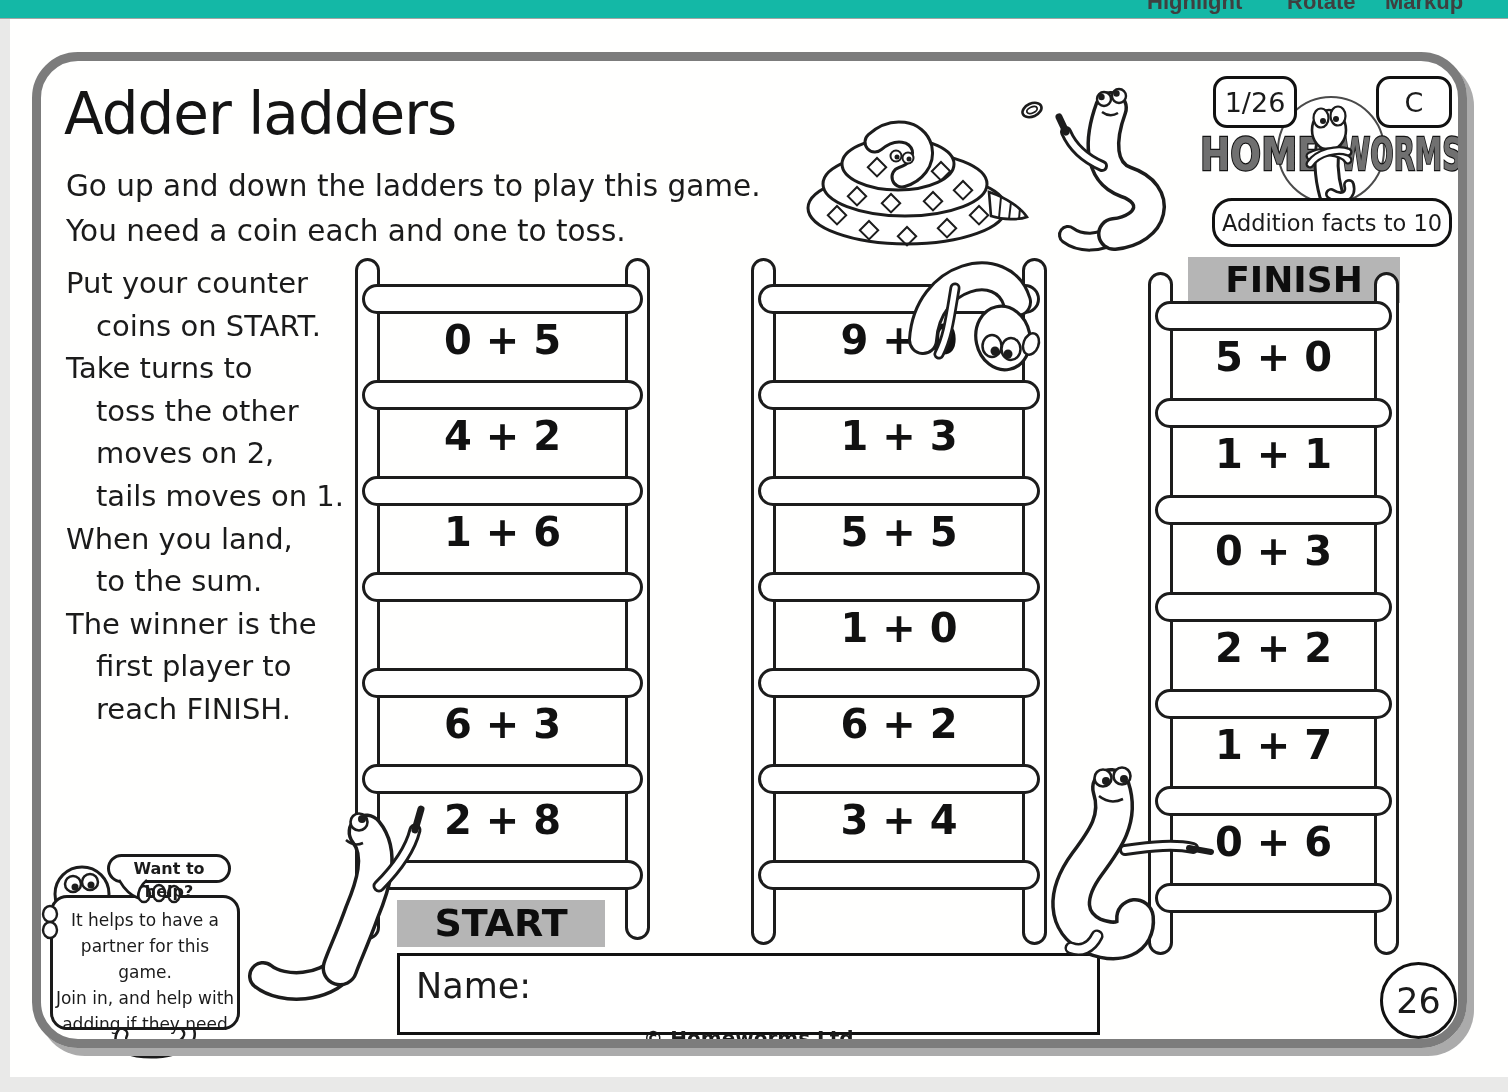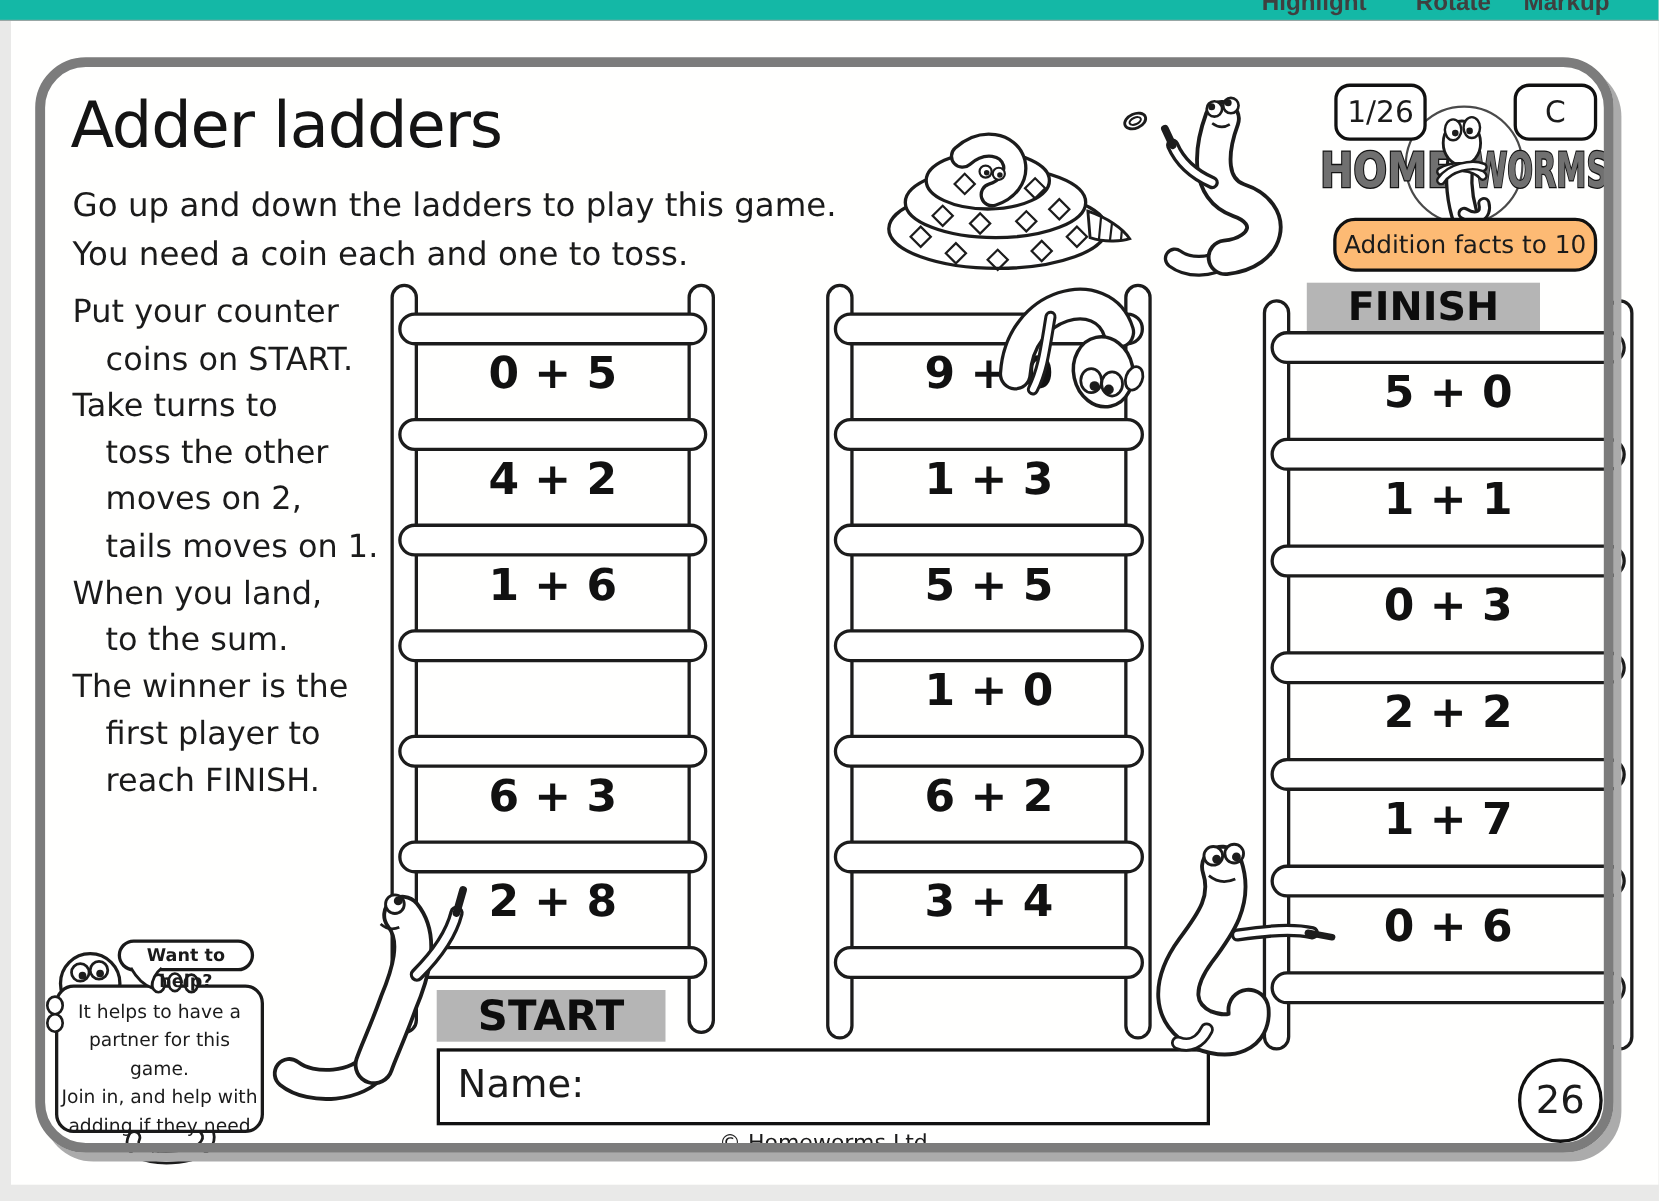--- a/index.html
+++ b/index.html
@@ -28,30 +28,30 @@
   .sum{position:absolute;left:0;right:0;text-align:center;font-weight:bold;font-size:40px;
        color:#111;z-index:3;}
   .banner{position:absolute;background:#b5b5b5;color:#0d0d0d;font-weight:bold;text-align:center;z-index:1;}
   .banner.start{left:397px;top:900px;width:208px;height:47px;font-size:38px;line-height:47px;}
   .banner.finish{left:1188px;top:257px;width:212px;height:46px;font-size:36px;line-height:46px;}
   
   .badge{position:absolute;background:#fff;border:3.5px solid #111;border-radius:14px;
          display:flex;align-items:center;justify-content:center;font-size:27px;z-index:3;}
   .badge.ref{left:1213px;top:76px;width:78px;height:46px;}
   .badge.level{left:1376px;top:76px;width:70px;height:46px;}
-  .topicbox{position:absolute;left:1212px;top:198px;width:240px;height:49px;background:#fdba74;
+  .topicbox{position:absolute;left:1212px;top:198px;width:240px;height:49px;background:#ffffff;
             border:3px solid #111;border-radius:20px;display:flex;align-items:center;justify-content:center;
             font-size:22.5px;z-index:3;box-sizing:border-box;}
   .logo-t{font-family:"DejaVu Sans",sans-serif;font-weight:bold;font-size:44px;fill:#707070;
           stroke:#141414;stroke-width:2.4;paint-order:stroke;}
   
-  .namebox{position:absolute;left:397px;top:953px;width:703px;height:70px;background:#fff;
+  .namebox{position:absolute;left:397px;top:953px;width:703px;height:82px;background:#fff;
            border:3px solid #111;box-sizing:border-box;z-index:2;}
   .namebox span{font-size:35px;margin:10px 0 0 16px;display:inline-block;}
-  .footer{position:absolute;left:397px;top:1026px;width:703px;text-align:center;font-size:20px;z-index:2;}
+  .footer{position:absolute;left:397px;top:1026px;width:703px;text-align:center;font-size:20px;z-index:2;font-weight:bold;}
   .pagenum{position:absolute;left:1380px;top:962px;width:77px;height:77px;background:#fff;
            border:3.5px solid #111;border-radius:50%;box-sizing:border-box;display:flex;
            align-items:center;justify-content:center;font-size:35px;z-index:3;}
   
   .helpsign{position:absolute;left:50px;top:895px;width:190px;height:135px;background:#fff;
             border:3px solid #1a1a1a;border-radius:17px;box-sizing:border-box;z-index:2;
             font-size:17px;line-height:26px;text-align:center;padding-top:9px;}
   .bubble{position:absolute;left:107px;top:854px;width:124px;height:29px;background:#fff;
           border:3px solid #1a1a1a;border-radius:15px;box-sizing:border-box;z-index:4;
           font-size:16px;font-weight:bold;text-align:center;line-height:23px;}
@@ -193,21 +193,21 @@
     <div class="sum" style="top:539px">3 + 4</div>
   <div class="rung" style="top: 26px;"></div>
       <div class="rung" style="top: 122px;"></div>
       <div class="rung" style="top: 218px;"></div>
       <div class="rung" style="top: 314px;"></div>
       <div class="rung" style="top: 410px;"></div>
       <div class="rung" style="top: 506px;"></div>
       <div class="rung" style="top: 602px;"></div>
     </div>
 
-  <div class="ladder" style="left:1148px;top:272px;width:337px;height:683px">
+  <div class="ladder" style="left:1148px;top:272px;width:251px;height:683px">
     <div class="rail l"></div>
     <div class="rail r"></div>
     <div class="sum" style="top:62px">5 + 0</div>
     <div class="sum" style="top:159px">1 + 1</div>
     <div class="sum" style="top:256px">0 + 3</div>
     <div class="sum" style="top:353px">2 + 2</div>
     <div class="sum" style="top:450px">1 + 7</div>
     <div class="sum" style="top:547px">0 + 6</div>
   <div class="rung" style="top: 29px;"></div>
       <div class="rung" style="top: 126px;"></div>

